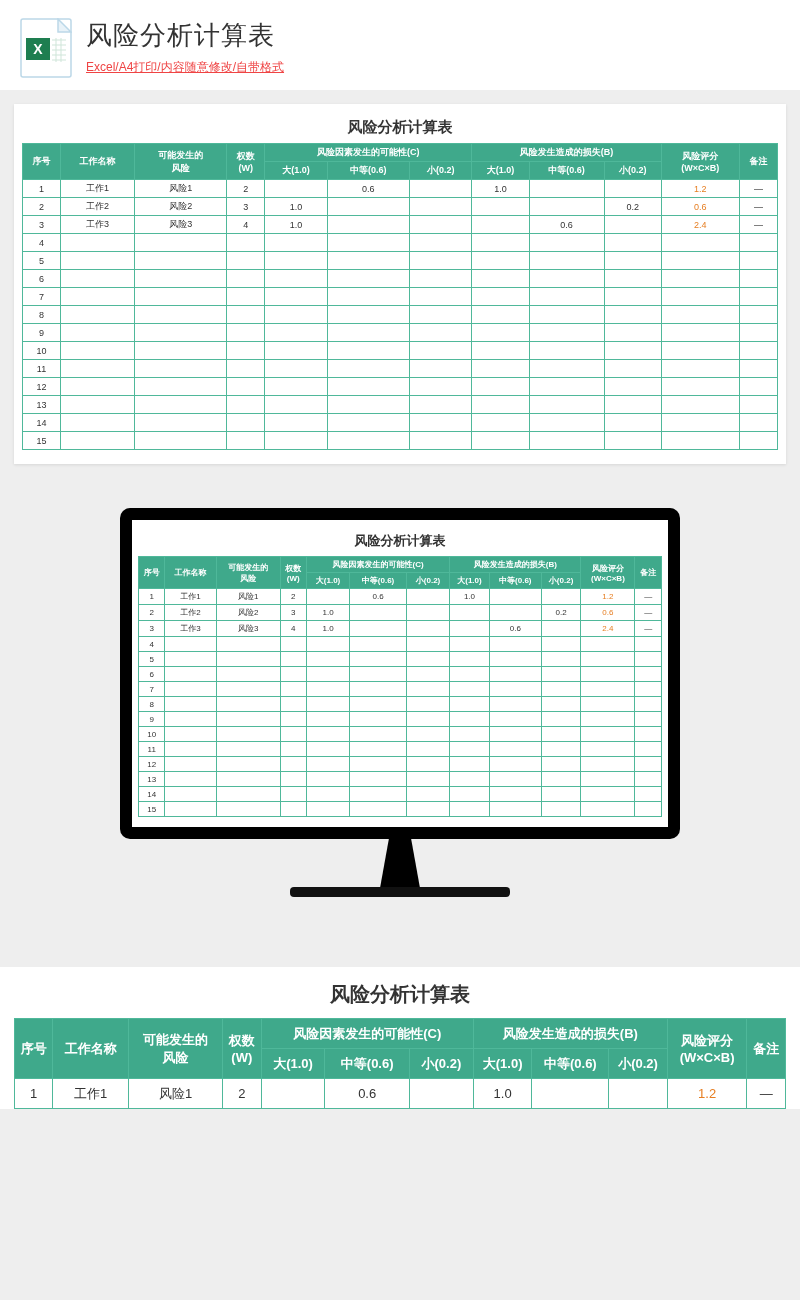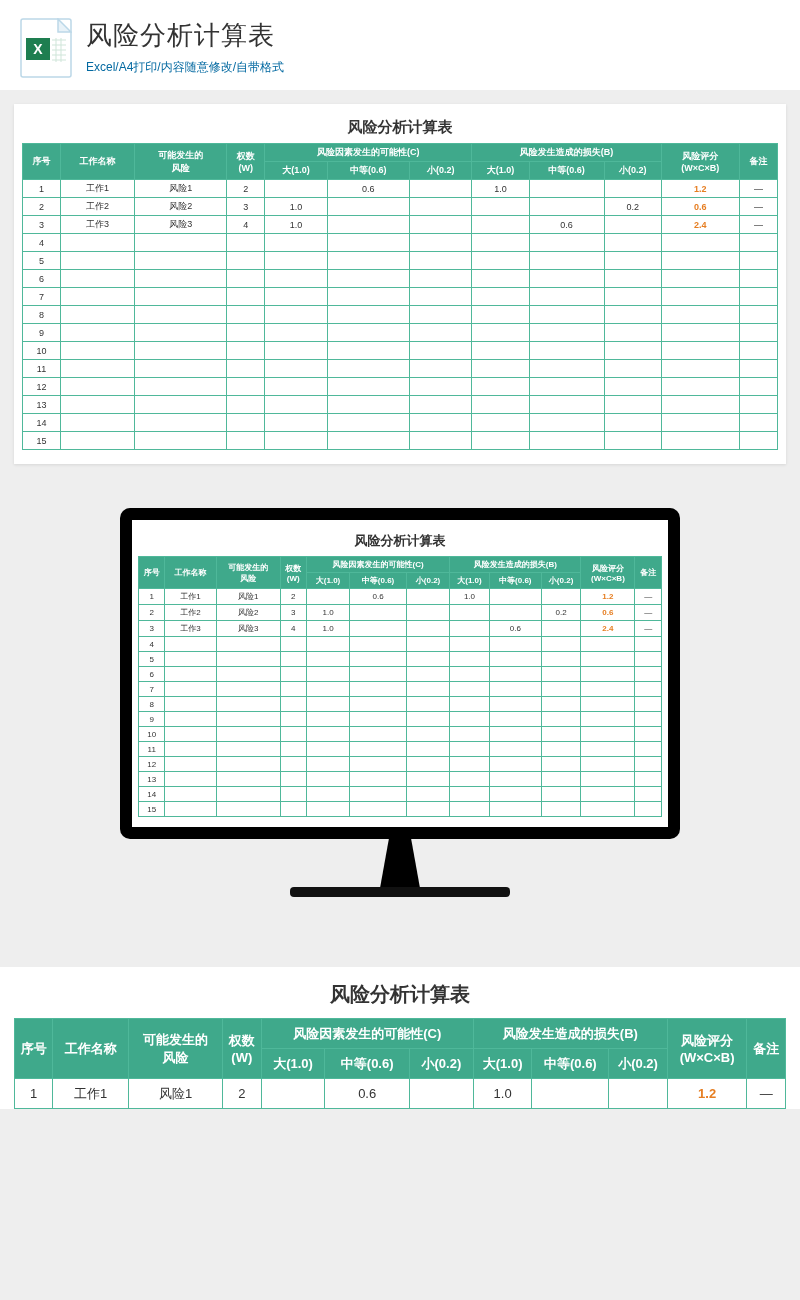--- a/index.html
+++ b/index.html
@@ -12,21 +12,21 @@
   }
   .header {
     display: flex;
     align-items: flex-start;
     background: #fff;
     padding: 18px 20px 12px 20px;
     gap: 14px;
   }
   .excel-icon { width: 52px; height: 60px; flex-shrink:0; }
   .header-text h1 { font-size: 26px; font-weight: 400; color: #333; margin-bottom: 6px; letter-spacing:1px;}
-  .header-text .sub { font-size: 12px; color: #0369a1; }
+  .header-text .sub { font-size: 12px; color: #ef4444; text-decoration: underline; }
   .sheet-panel {
     background: #fff;
     margin: 14px;
     padding: 10px 8px 14px 8px;
     box-shadow: 0 1px 3px rgba(0,0,0,0.1);
   }
   .sheet-title { text-align:center; font-weight: bold; font-size: 15px; margin: 4px 0 6px 0; }
   table.risk {
     border-collapse: collapse;
     width: 100%;
@@ -36,21 +36,21 @@
     border: 1px solid #4fb89a;
     text-align: center;
     padding: 2px 0;
     height: 18px;
   }
   table.risk th {
     background: #3fa98b;
     color: #fff;
     font-weight: bold;
   }
-  table.risk .score { color: #e67e22; font-weight: bold; }
+  table.risk .score { color: #e67e22; font-weight: normal; }
   
   .monitor-wrap { text-align:center; padding: 30px 0 40px 0; }
   .monitor {
     display:inline-block;
     background:#000;
     border-radius:10px;
     padding:12px;
     width: 560px;
   }
   .monitor-screen { background:#fff; padding:8px 6px 10px 6px; }

